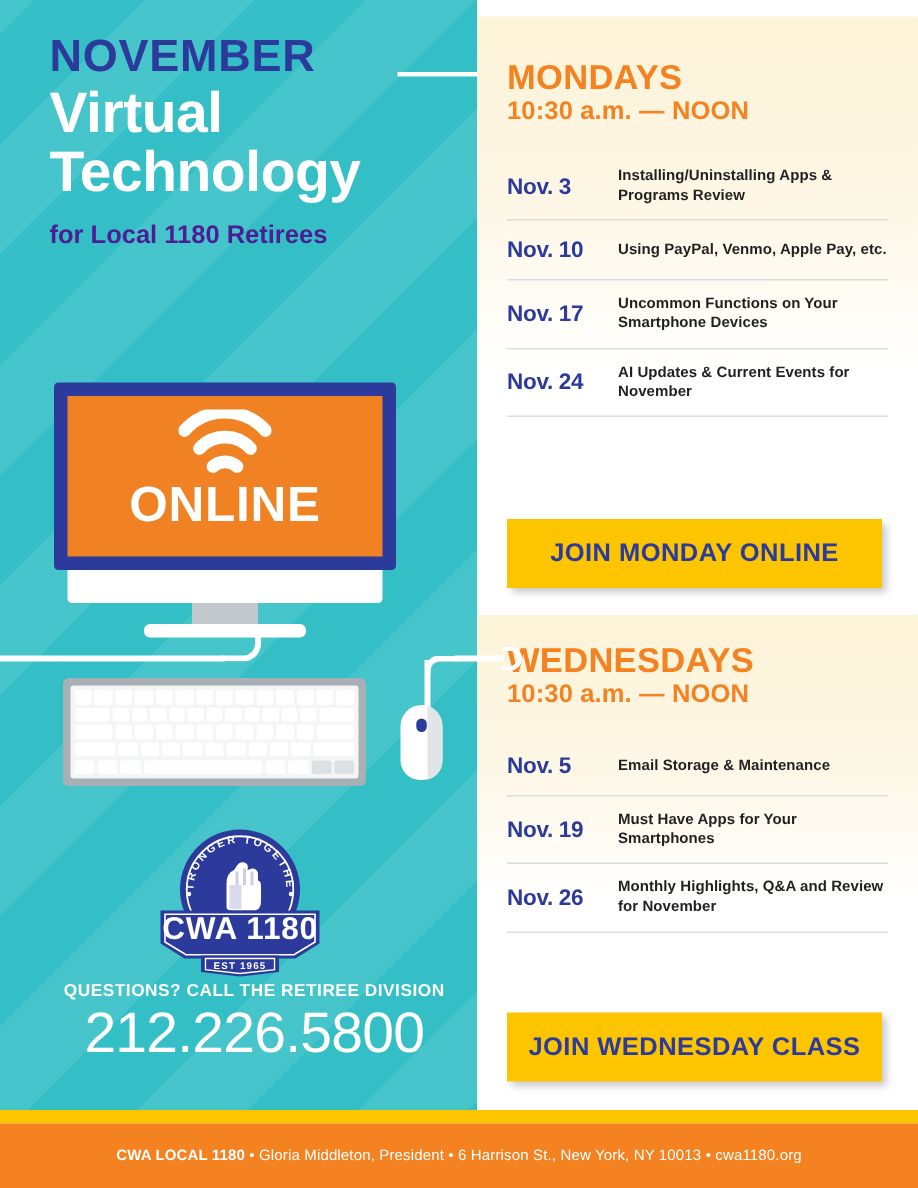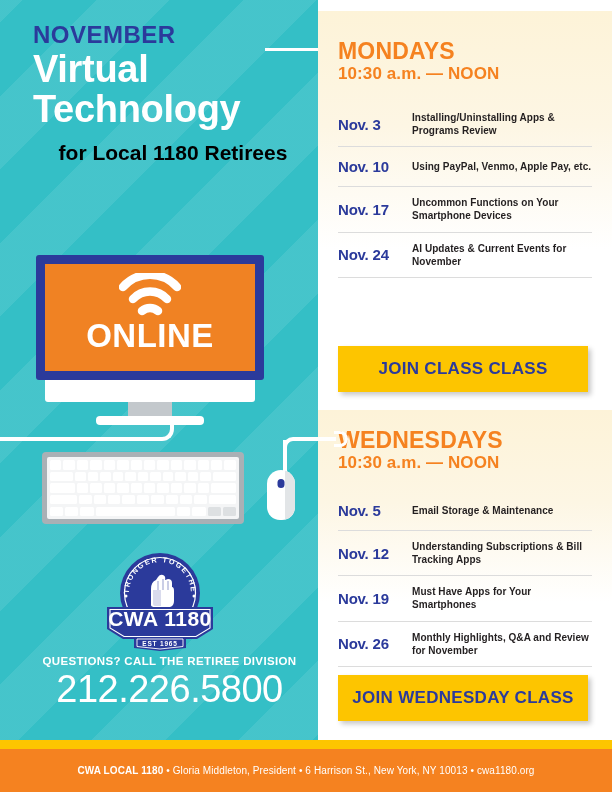--- a/index.html
+++ b/index.html
@@ -31,35 +31,35 @@
       rgba(255,255,255,0.00) 0px,
       rgba(255,255,255,0.00) 52px,
       rgba(255,255,255,0.085) 52px,
       rgba(255,255,255,0.085) 104px);
     pointer-events:none;
   }
 
   
   #headline-block { position:absolute; left:33px; top:22px; width:280px; }
   #month-title {
-    color:#2b3a9b; font-size:24px; font-weight:bold;
+    color:#2b3a9b; font-size:30px; font-weight:bold;
     letter-spacing:0.5px; line-height:1.06;
   }
   #title-rule {
     position:absolute; left:265px; top:48px;
     width:72px; height:3px; background:#ffffff;
   }
   .hl-line {
     color:#ffffff; font-weight:bold; font-size:38px;
     line-height:1.03; letter-spacing:-0.3px;
   }
   #hl-l1 { margin-top:3px; }
   #subtitle {
-    color:#000000; font-weight:bold; font-size:21px;
-    margin-top:12px; letter-spacing:0px;text-align:center;
+    color:#4c1d95; font-weight:bold; font-size:17px;
+    margin-top:12px; letter-spacing:0px;
   }
 
   
   #monitor { position:absolute; left:36px; top:255px; width:228px; height:175px; }
   #monitor-bezel {
     position:absolute; left:0; top:0; width:228px; height:125px;
     background:#2b3a9b; border-radius:3px;
   }
   #monitor-screen {
     position:absolute; left:9px; top:9px; width:210px; height:107px;
@@ -396,37 +396,33 @@
           <div class="class-row">
             <div class="class-date">Nov. 17</div>
             <div class="class-desc">Uncommon Functions on Your Smartphone Devices</div>
           </div>
           <div class="class-row">
             <div class="class-date">Nov. 24</div>
             <div class="class-desc">AI Updates &amp; Current Events for November</div>
           </div>
         </div>
       </div>
-      <button class="join-btn" id="btn-monday">JOIN CLASS CLASS</button>
+      <button class="join-btn" id="btn-monday">JOIN MONDAY ONLINE</button>
     </div>
 
     <div class="session" id="session-wed">
       <div class="session-inner" style="top:18px;">
         <div class="session-day">WEDNESDAYS</div>
         <div class="session-time">10:30 a.m. — NOON</div>
         <div class="class-list">
           <div class="class-row">
             <div class="class-date">Nov. 5</div>
             <div class="class-desc">Email Storage &amp; Maintenance</div>
           </div>
           <div class="class-row">
-            <div class="class-date">Nov. 12</div>
-            <div class="class-desc">Understanding Subscriptions &amp; Bill Tracking Apps</div>
-          </div>
-          <div class="class-row">
             <div class="class-date">Nov. 19</div>
             <div class="class-desc">Must Have Apps for Your Smartphones</div>
           </div>
           <div class="class-row">
             <div class="class-date">Nov. 26</div>
             <div class="class-desc">Monthly Highlights, Q&amp;A and Review for November</div>
           </div>
         </div>
       </div>
       <button class="join-btn" id="btn-wednesday">JOIN WEDNESDAY CLASS</button>

